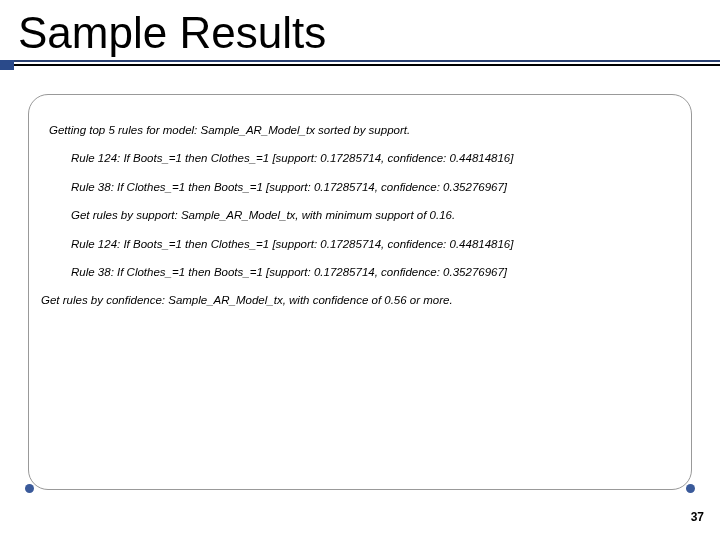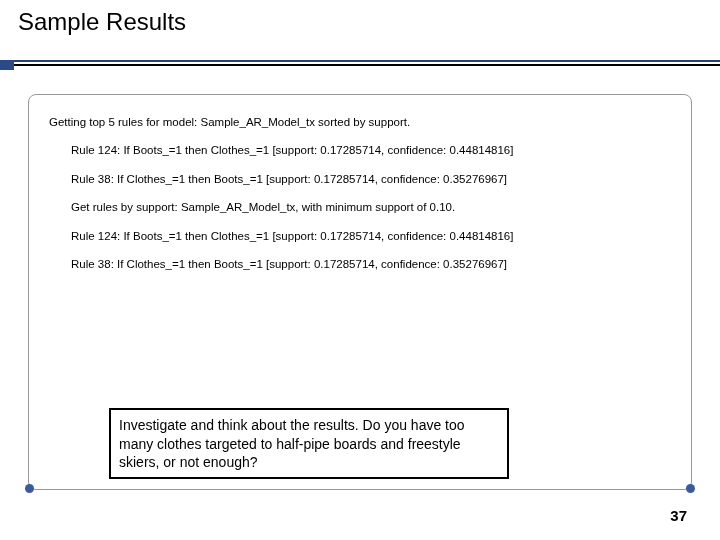--- a/index.html
+++ b/index.html
@@ -8,21 +8,21 @@
     height: 540px;
     background: #ffffff;
     font-family: Arial, sans-serif;
     position: relative;
     overflow: hidden;
   }
   .title-area {
     padding: 8px 0 0 18px;
   }
   .title {
-    font-size: 24px;
+    font-size: 44px;
     color: #000;
     font-weight: normal;
   }
   .accent-bar {
     width: 14px;
     height: 10px;
     background: #2a4a8a;
     position: absolute;
     top: 60px;
     left: 0;
@@ -36,22 +36,23 @@
     border-top: 2px solid #2a4070;
     border-bottom: 2px solid #000;
   }
   .content-frame {
     position: absolute;
     top: 94px;
     left: 28px;
     right: 28px;
     bottom: 50px;
     border: 1px solid #999;
-    border-radius: 8px;
-    padding-top: 20px;
+    border-radius: 20px;
+    padding-top: 28px;
+    font-style: italic;
   }
   .corner-dot {
     position: absolute;
     width: 9px;
     height: 9px;
     background: #3a5a9a;
     border-radius: 50%;
   }
   .corner-dot.bl { bottom: -4px; left: -4px; }
   .corner-dot.br { bottom: -4px; right: -4px; }
@@ -72,42 +73,42 @@
     width: 400px;
     border: 2px solid #000;
     background: #fff;
     padding: 6px 8px;
     font-size: 14px;
     line-height: 1.3;
   }
   .pagenum {
     position: absolute;
     bottom: 16px;
-    right: 33px;
-    font-size: 15px;
+    right: 16px;
+    font-size: 12px;
     font-weight: bold;
     color: #000;
   }
 </style>
 </head>
 <body>
 
 <div class="title-area">
   <h1 class="title">Sample Results</h1>
 </div>
 <div class="accent-bar"></div>
 <div class="underline-dark"></div>
 
 <div class="content-frame">
   <div class="line indent1">Getting top 5 rules for model: Sample_AR_Model_tx sorted by support.</div>
   <div class="line indent2">Rule 124: If Boots_=1 then Clothes_=1 [support: 0.17285714, confidence: 0.44814816]</div>
   <div class="line indent2">Rule 38: If Clothes_=1 then Boots_=1 [support: 0.17285714, confidence: 0.35276967]</div>
-  <div class="line indent2">Get rules by support: Sample_AR_Model_tx, with minimum support of 0.10.</div>
+  <div class="line indent2">Get rules by support: Sample_AR_Model_tx, with minimum support of 0.16.</div>
   <div class="line indent2">Rule 124: If Boots_=1 then Clothes_=1 [support: 0.17285714, confidence: 0.44814816]</div>
   <div class="line indent2">Rule 38: If Clothes_=1 then Boots_=1 [support: 0.17285714, confidence: 0.35276967]</div>
+  <div class="line last-indent">Get rules by confidence: Sample_AR_Model_tx, with confidence of 0.56 or more.</div>
 
-  <div class="callout">Investigate and think about the results. Do you have too many clothes targeted to half-pipe boards and freestyle skiers, or not enough?</div>
 
   <div class="corner-dot bl"></div>
   <div class="corner-dot br"></div>
 </div>
 
 <div class="pagenum">37</div>
 
 </body></html>

